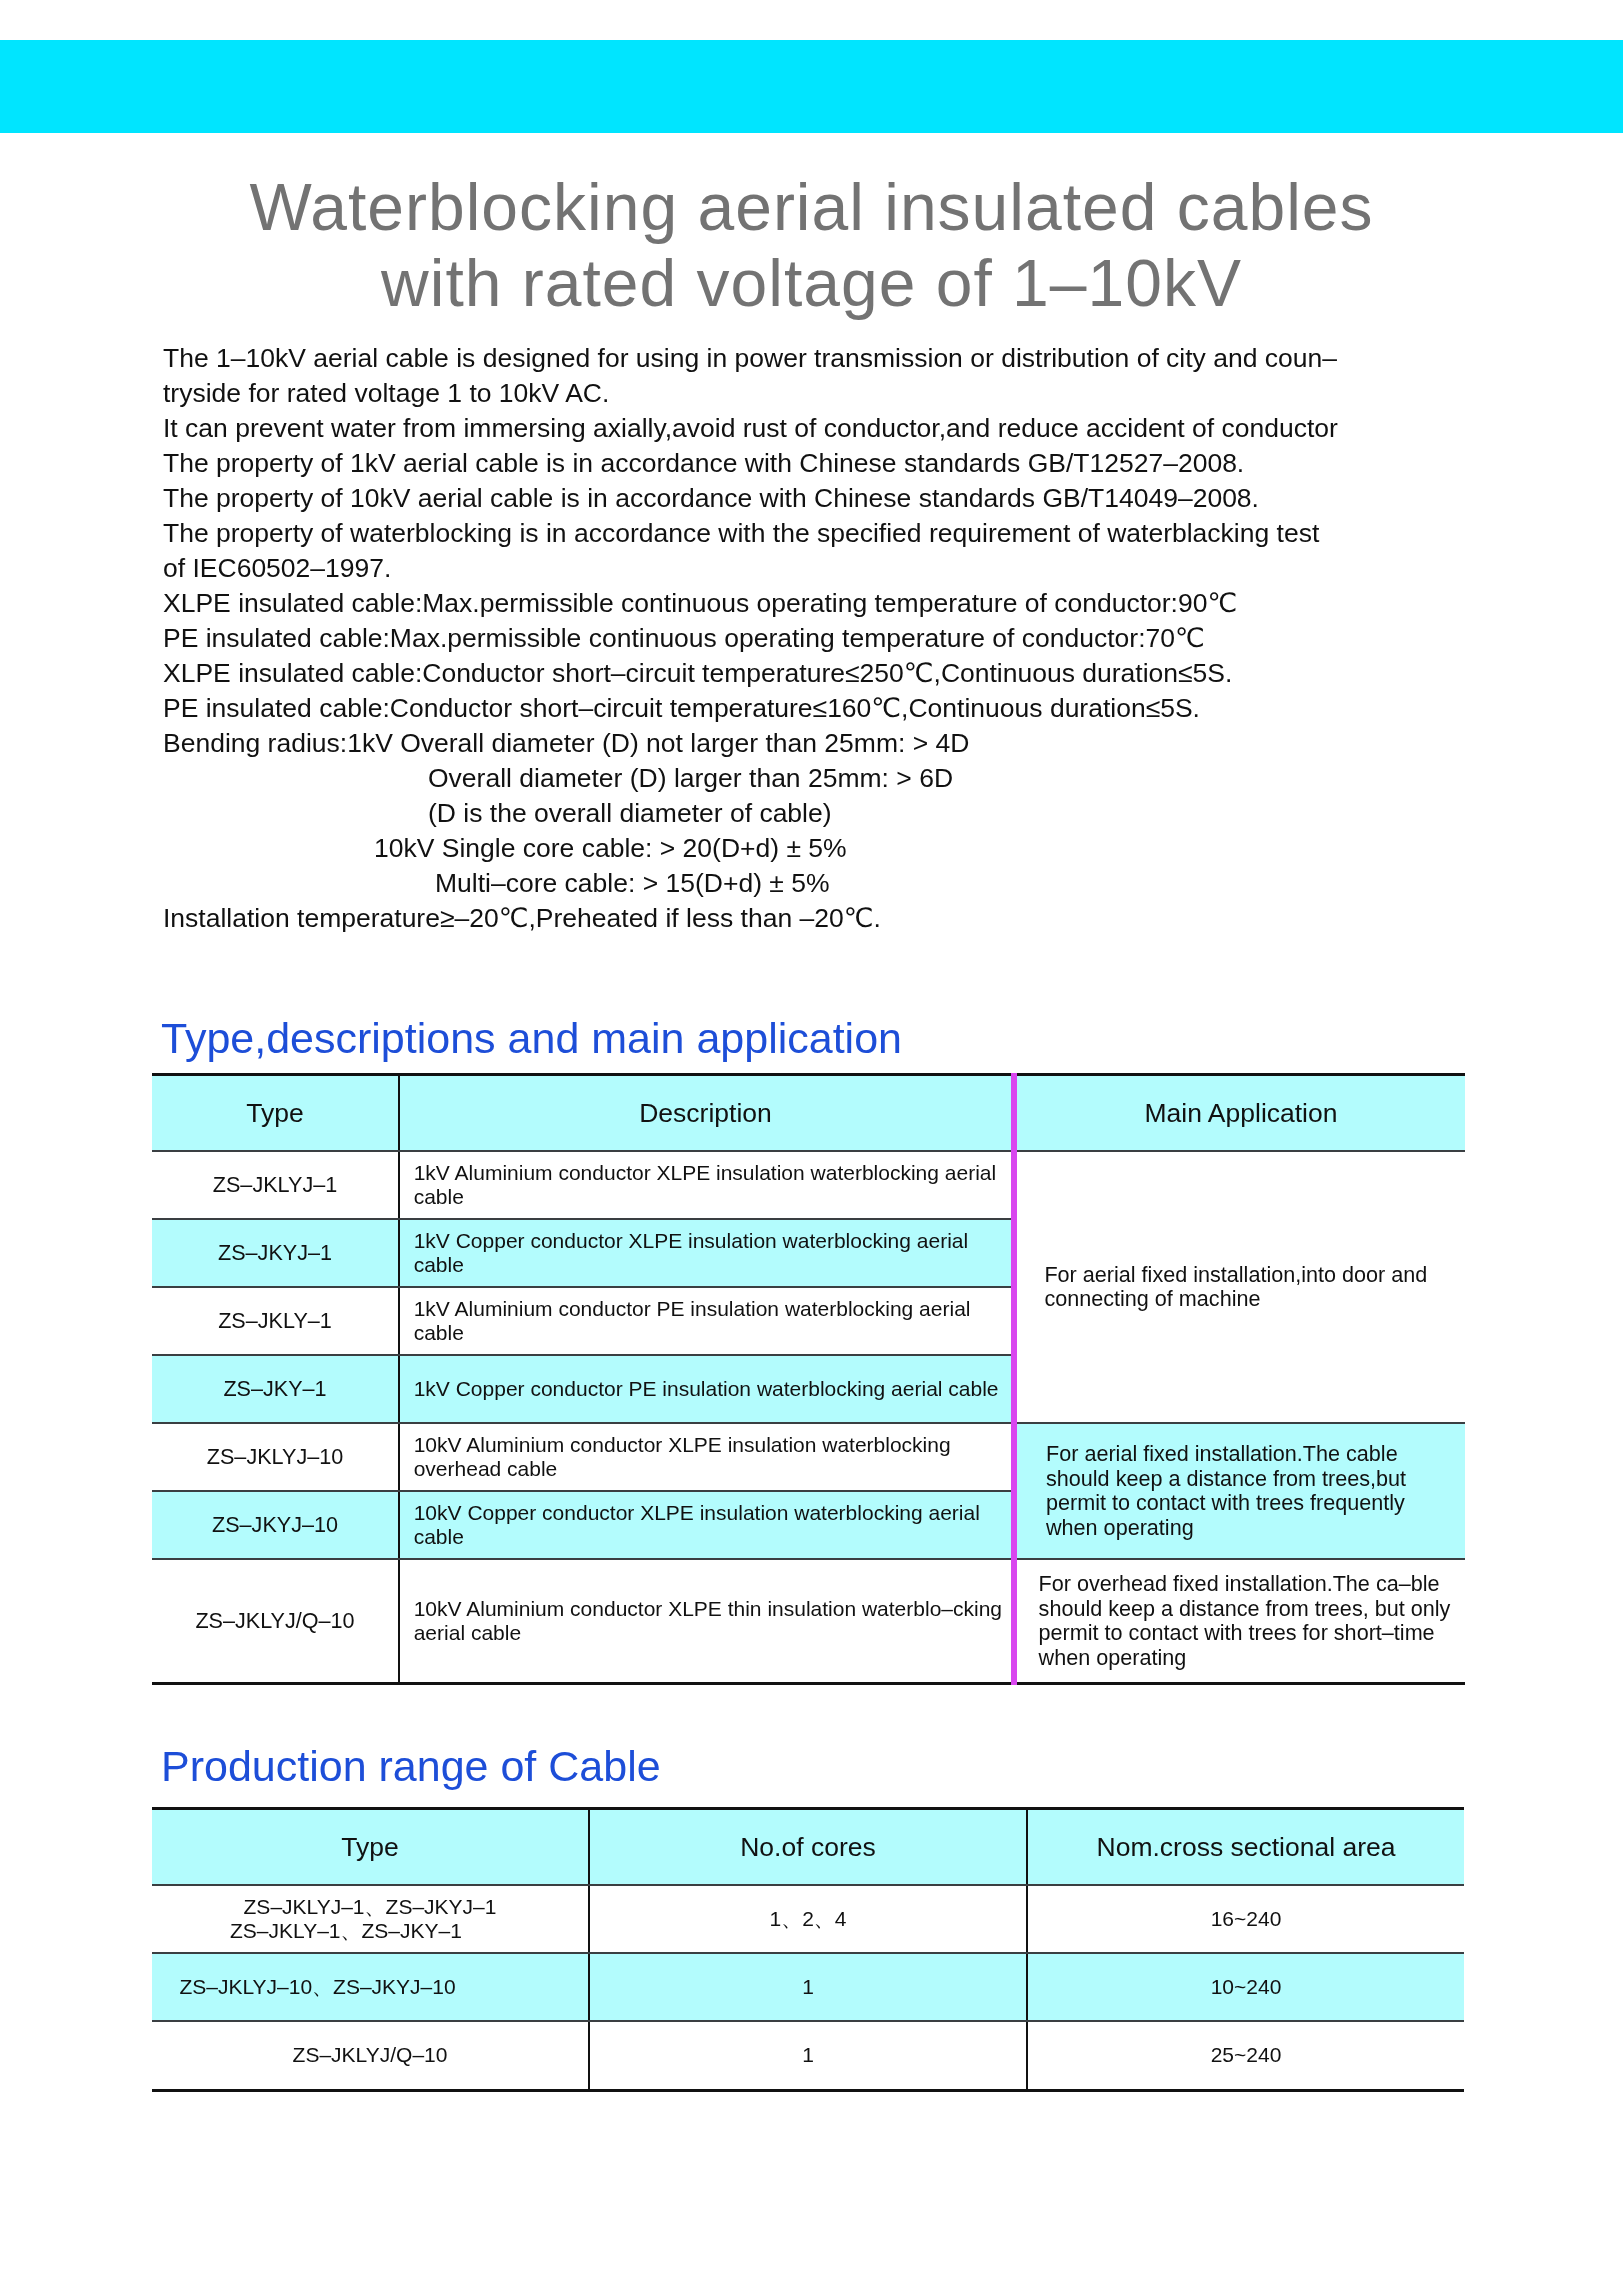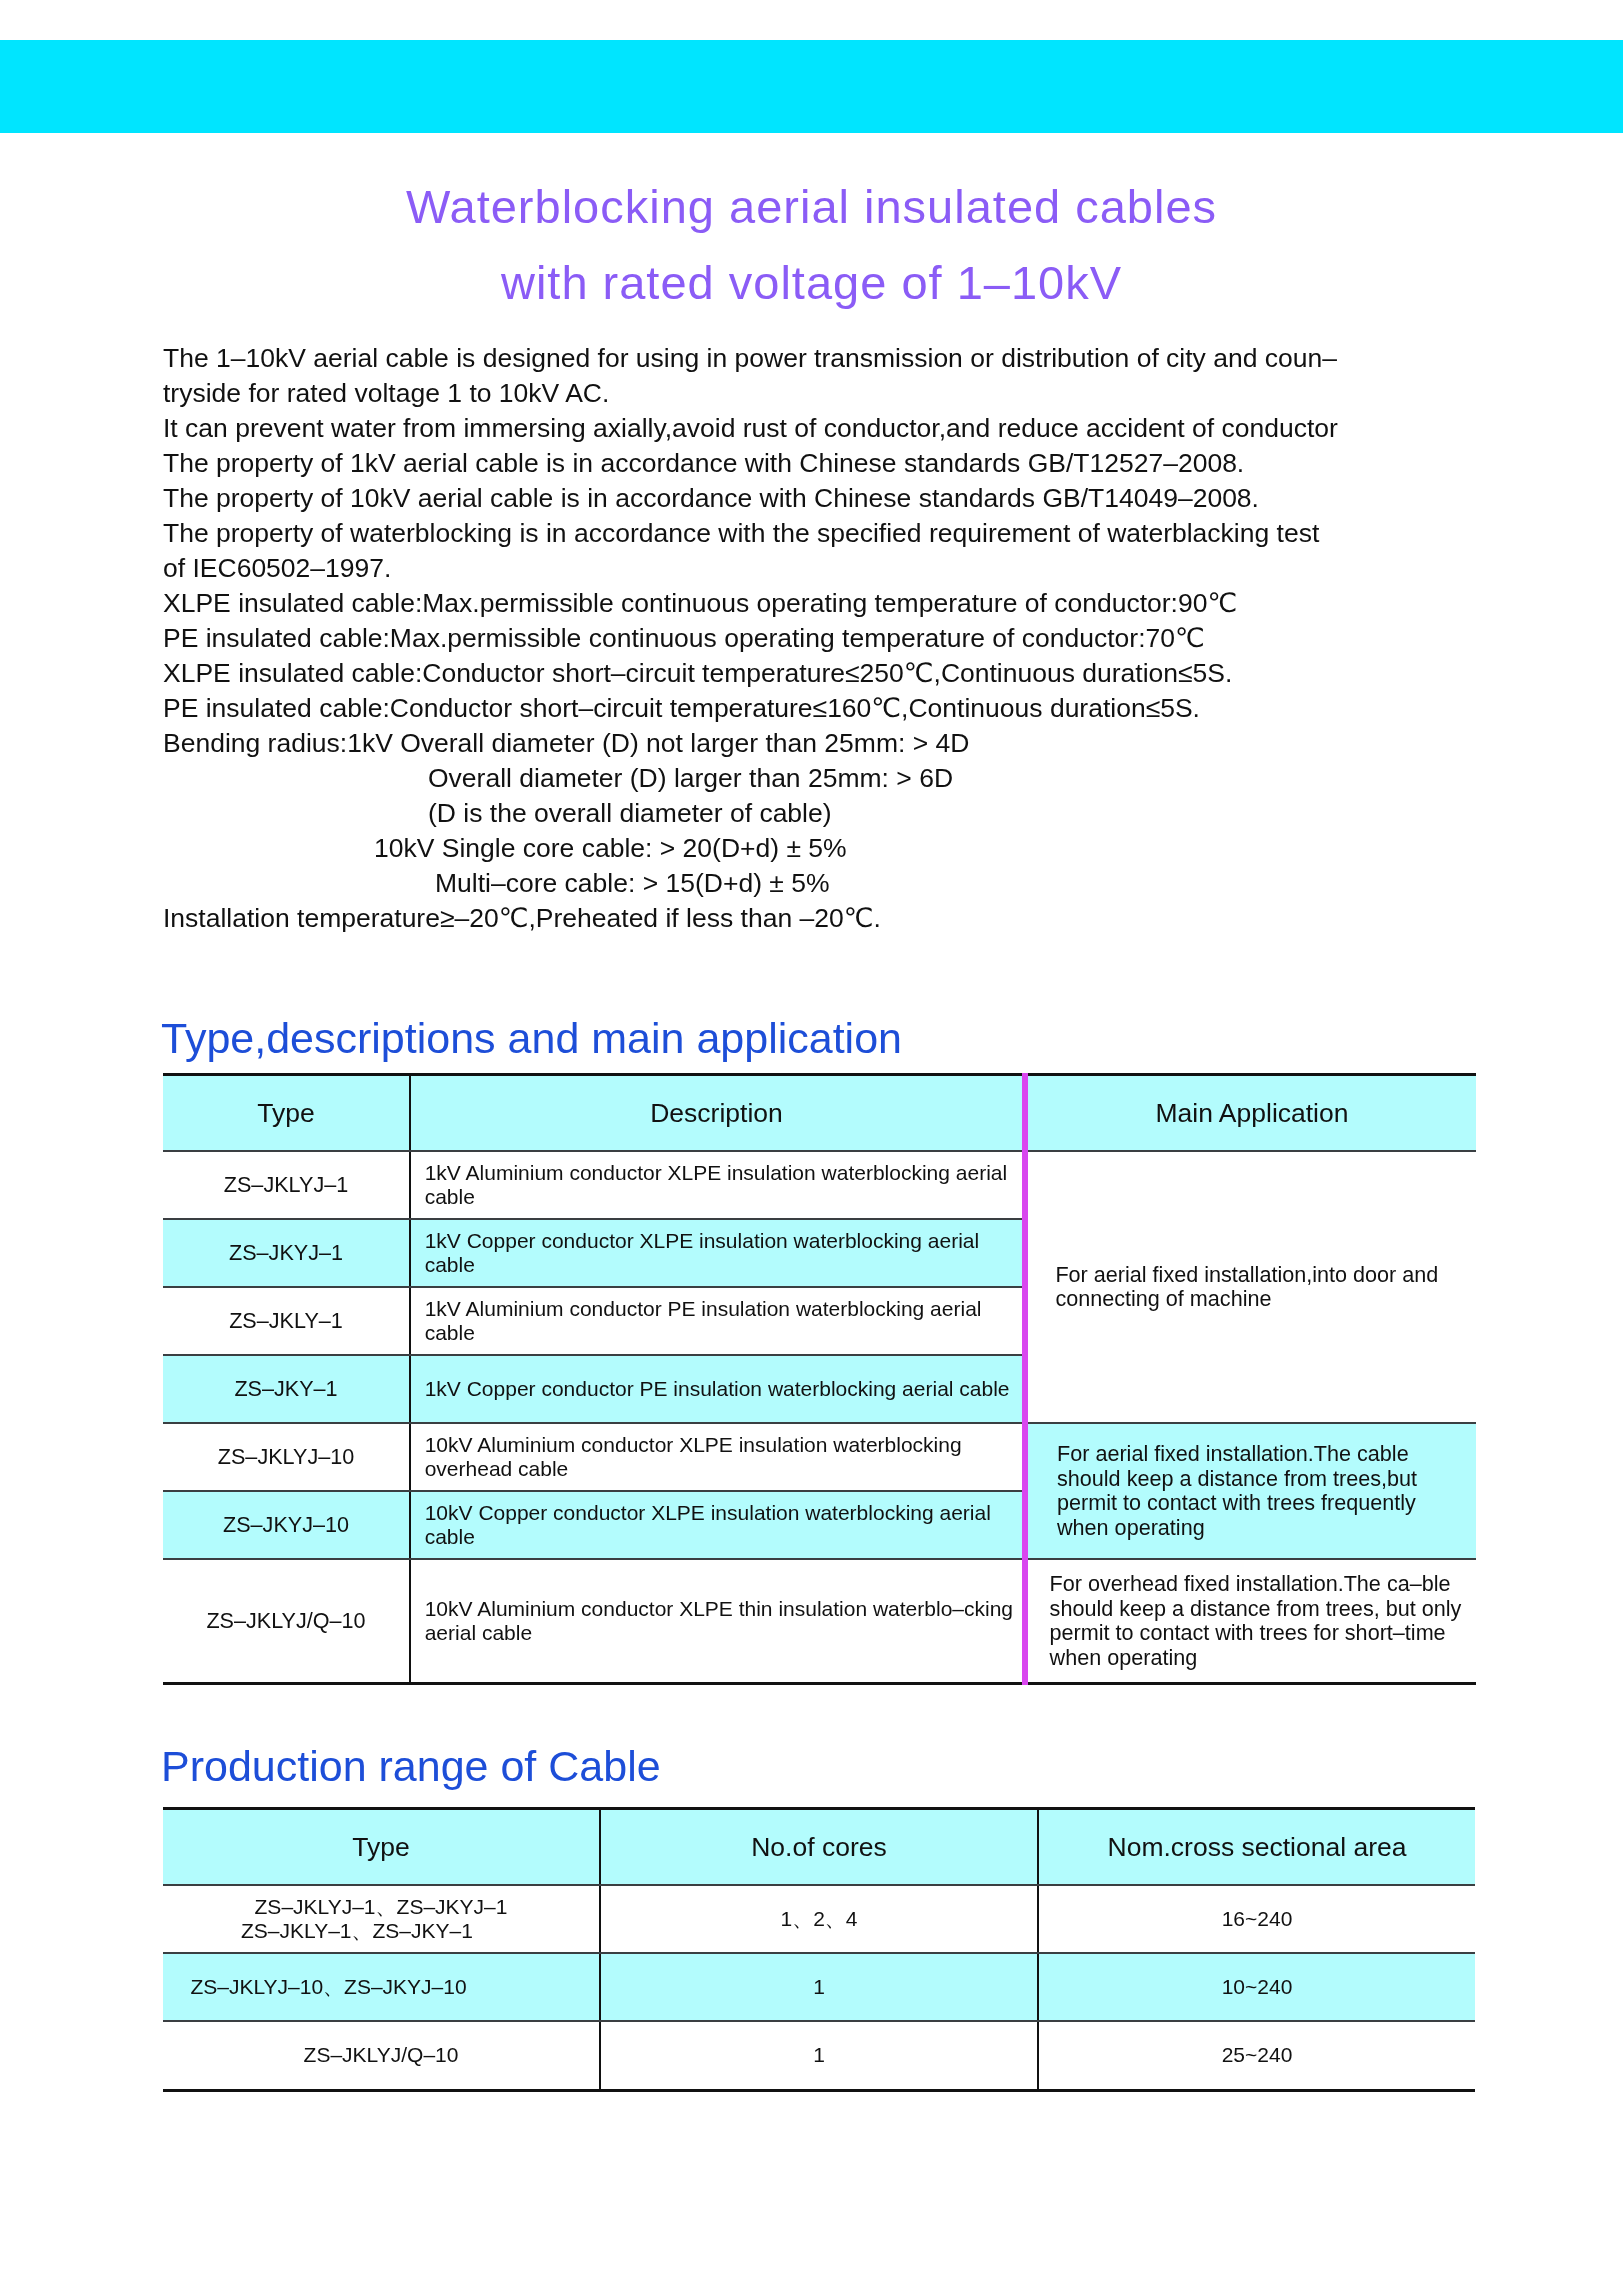--- a/index.html
+++ b/index.html
@@ -1,31 +1,31 @@
 <!DOCTYPE html>
 <html><head>
 <meta charset="utf-8">
 <style>
   html, body { margin: 0; padding: 0; background: #ffffff; }
   body { width: 1623px; height: 2282px; position: relative; overflow: hidden;
          font-family: "Liberation Sans", "DejaVu Sans", sans-serif; color: #111; }
   .banner { position: absolute; left: 0; top: 40px; width: 1623px; height: 93px; background: #00E5FF; }
   .title { position: absolute; left: 0; top: 169px; width: 1623px; text-align: center;
-           font-size: 47px; line-height: 76px; letter-spacing: 1px; color: #8b5cf6; }
+           font-size: 66px; line-height: 76px; letter-spacing: 1px; color: #737373; }
   .body { position: absolute; left: 163px; top: 341px; width: 1333px;
           font-size: 26.5px; line-height: 35px; color: #111; }
   .body .line { white-space: nowrap; }
   .body .ind1 { padding-left: 265px; }
   .body .ind2 { padding-left: 211px; }
   .body .ind3 { padding-left: 272px; }
   .section-heading { position: absolute; left: 161px; font-size: 43px; line-height: 51px; color: #1d4ed8; white-space: nowrap; }
   .h1 { top: 1013px; }
   .h2 { top: 1741px; }
 
-  table { position: absolute; left: 163px; width: 1312px; border-collapse: collapse; table-layout: fixed; }
+  table { position: absolute; left: 152px; width: 1312px; border-collapse: collapse; table-layout: fixed; }
   table td, table th { font-weight: normal; padding: 0; vertical-align: middle; }
   .t1 { top: 1073px; border-top: 3.9px solid #111; border-bottom: 3.9px solid #111; }
   .t1 th { height: 74px; font-size: 26.5px; background: #B3FCFD; text-align: center;
            border-bottom: 2.9px solid #3a3f42; }
   .t1 td { height: 66px; font-size: 21px; line-height: 24.5px; border-bottom: 2.9px solid #3a3f42; }
   .t1 td.type { text-align: center; font-size: 21.6px; }
   .t1 td.desc { text-align: left; padding-left: 13.7px; padding-right: 3.9px; }
   .t1 td.app { text-align: left; padding-left: 27.4px; padding-right: 9.8px; font-size: 21.6px; line-height: 24.5px; background: #ffffff; }
   .t1 td.app.cyan { background: #B3FCFD; padding-left: 29px; }
   .t1 td.app.plain3 { padding-left: 21.6px; }

